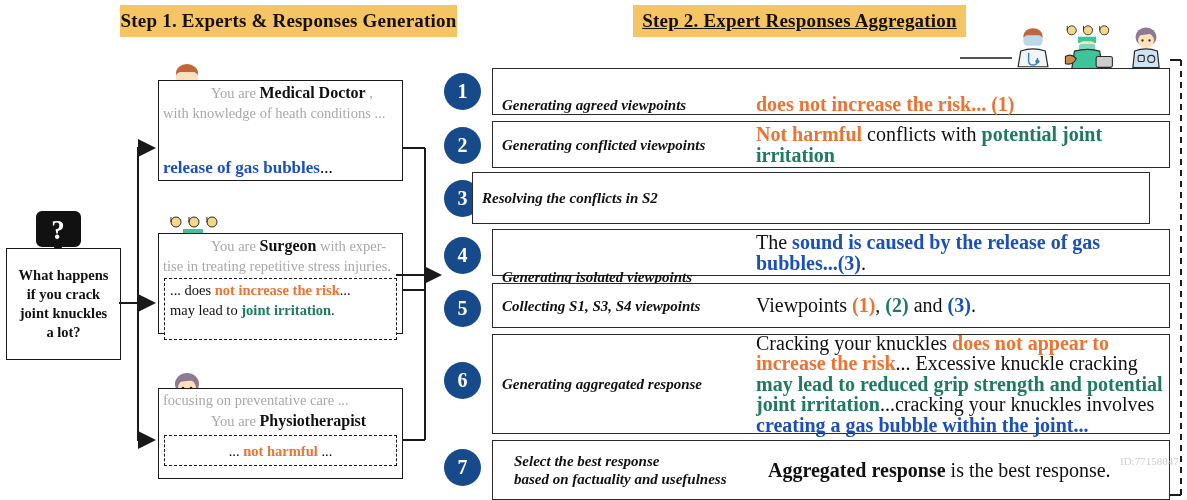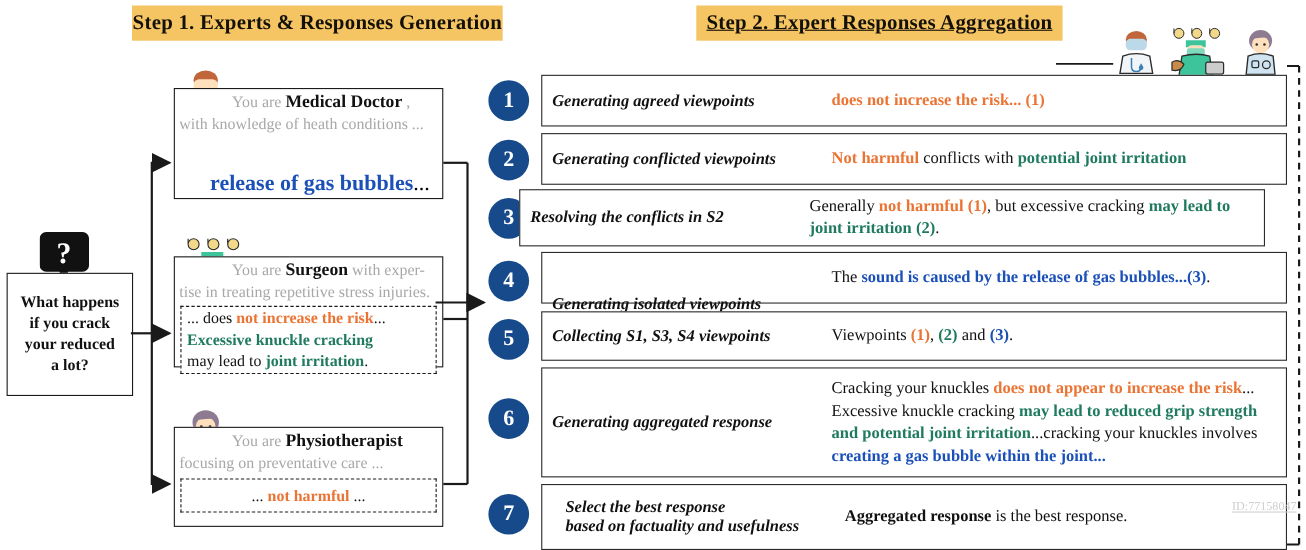--- a/index.html
+++ b/index.html
@@ -101,73 +101,73 @@
   .row-label {
     font-style: italic;
     font-weight: bold;
     font-size: 15px;
     line-height: 18px;
     color: #111;
     padding-left: 9px;
     flex: 0 0 auto;
   }
   .row-content {
-    font-size: 15px;
+    font-size: 20px;
     line-height: 20.5px;
     color: #111;
     padding-left: 14px;
     padding-right: 6px;
   }
 
   
   #connectors { left:0; top:0; width:1187px; height:500px; pointer-events:none; }
 
   
   #watermark {
     left: 1120px; top: 455px;
-    font-size: 11px; color: #cfcfcf; text-decoration: underline;
+    font-size: 11px; color: #cfcfcf;
   }
 </style>
 </head>
 <body>
 
 <div class="abs banner" id="banner1">Step 1. Experts &amp; Responses Generation</div>
 <div class="abs banner" id="banner2">Step 2. Expert Responses Aggregation</div>
 
 <div class="abs" id="question-bubble">
   <svg width="45" height="46" viewBox="0 0 45 46">
     <path d="M6 0 H39 A6 6 0 0 1 45 6 V30 A6 6 0 0 1 39 36 H26 L22 46 L18 36 H6 A6 6 0 0 1 0 30 V6 A6 6 0 0 1 6 0 Z" fill="#111111"></path>
     <text x="22" y="28" font-family="Liberation Serif, serif" font-size="27" font-weight="bold" fill="#ffffff" text-anchor="middle">?</text>
   </svg>
 </div>
 <div class="abs" id="question-box">
   <div>What happens</div>
   <div>if you crack</div>
-  <div>your reduced</div>
+  <div>joint knuckles</div>
   <div>a lot?</div>
 </div>
 
 <div class="abs avatar-slot" style="left:163px; top:62px;">
   <svg width="48" height="48" viewBox="0 0 48 48">
     <ellipse cx="24" cy="11" rx="11" ry="9" fill="#c0663a"></ellipse>
     <rect x="13" y="10" width="22" height="12" rx="5" fill="#ffe0bd"></rect>
     <path d="M12 22 h24 v6 h-24 z" fill="#bcd9ea"></path>
     <path d="M10 28 q14 -5 28 0 l3 18 h-34 z" fill="#f2f5f8" stroke="#2a2a2a" stroke-width="1.4"></path>
     <path d="M21 28 q3 7 6 0" fill="none" stroke="#2a2a2a" stroke-width="1.3"></path>
     <path d="M19 30 v9 q0 5 5 5 q5 0 5 -5 v-3" fill="none" stroke="#3a7fb5" stroke-width="1.6"></path>
     <circle cx="29" cy="40" r="2.4" fill="#3a7fb5"></circle>
   </svg>
 </div>
 <div class="abs expert-card" id="expert-1">
   <div class="persona-line persona-indent">
     <span>You are </span><b>Medical Doctor</b><span> ,</span>
   </div>
   <div class="persona-line">with knowledge of heath conditions ...</div>
 </div>
-<div class="abs" style="left:163px; top:158px; width:235px; font-size:20px; line-height:19.5px;margin-left:28px;">
+<div class="abs" style="left:163px; top:158px; width:235px; font-size:17px; line-height:19.5px;">
   <span class="blue">release of gas bubbles</span>...
 </div>
 
 <div class="abs avatar-slot" style="left:163px; top:215px; width:62px; height:52px;">
   <svg width="62" height="52" viewBox="0 0 62 52">
     <path d="M8 2 v5 M8 7 a5 5 0 0 0 10 0 a5 5 0 0 0 -10 0 z" fill="#f2d98a" stroke="#2a2a2a" stroke-width="1"></path>
     <path d="M44 2 v5 M44 7 a5 5 0 0 0 10 0 a5 5 0 0 0 -10 0 z" fill="#f2d98a" stroke="#2a2a2a" stroke-width="1"></path>
     <path d="M26 2 v5 M26 7 a5 5 0 0 0 10 0 a5 5 0 0 0 -10 0 z" fill="#f2d98a" stroke="#2a2a2a" stroke-width="1"></path>
     <path d="M20 14 h20 v7 h-20 z" fill="#3ec49b"></path>
     <rect x="21" y="19" width="18" height="11" rx="5" fill="#ffe0bd"></rect>
@@ -178,42 +178,41 @@
     <rect x="16" y="44" width="12" height="5" fill="#f2c54a"></rect>
   </svg>
 </div>
 <div class="abs expert-card" id="expert-2">
   <div class="persona-line persona-indent">
     <span>You are </span><b>Surgeon</b><span> with exper-</span>
   </div>
   <div class="persona-line">tise in treating repetitive stress injuries.</div>
   <div class="resp-box" style="margin:3px 5px 0 5px; height:62px;">
     <div>... does <span class="orange">not increase the risk</span>...</div>
-    <div><span class="green">Excessive knuckle cracking</span></div>
     <div>may lead to <span class="green">joint irritation</span>.</div>
   </div>
 </div>
 
 <div class="abs avatar-slot" style="left:163px; top:372px;">
   <svg width="48" height="48" viewBox="0 0 48 48">
     <ellipse cx="24" cy="12" rx="12" ry="11" fill="#8d7b92"></ellipse>
     <ellipse cx="24" cy="16" rx="9" ry="9" fill="#ffe0bd"></ellipse>
     <path d="M12 10 q12 -9 24 0 q-6 -2 -12 -1 q-7 1 -12 1 z" fill="#8d7b92"></path>
     <circle cx="20" cy="16" r="1.3" fill="#2a2a2a"></circle>
     <circle cx="28" cy="16" r="1.3" fill="#2a2a2a"></circle>
     <path d="M11 28 q13 -5 26 0 l2 19 h-30 z" fill="#cfe4f0" stroke="#2a2a2a" stroke-width="1.4"></path>
     <rect x="15" y="33" width="7" height="7" rx="1.5" fill="none" stroke="#2a2a2a" stroke-width="1.3"></rect>
     <circle cx="30" cy="37" r="4" fill="none" stroke="#2a2a2a" stroke-width="1.3"></circle>
   </svg>
 </div>
 <div class="abs expert-card" id="expert-3">
+  <div class="persona-line">focusing on preventative care ...</div>
   <div class="persona-line persona-indent">
     <span>You are </span><b>Physiotherapist</b>
   </div>
-  <div class="persona-line">focusing on preventative care ...</div>
   <div class="resp-box" style="margin:5px 5px 0 5px; height:31px; text-align:center;">
     <div style="padding-top:4px;">... <span class="orange">not harmful</span> ...</div>
   </div>
 </div>
 
 <div class="abs" style="left:1012px; top:25px;">
   <svg width="42" height="45" viewBox="0 0 48 48">
     <ellipse cx="24" cy="11" rx="11" ry="9" fill="#c0663a"></ellipse>
     <rect x="13" y="10" width="22" height="12" rx="5" fill="#bcd9ea"></rect>
     <path d="M10 28 q14 -5 28 0 l3 18 h-34 z" fill="#f2f5f8" stroke="#2a2a2a" stroke-width="1.4"></path>
@@ -241,35 +240,34 @@
     <path d="M12 10 q12 -9 24 0 q-6 -2 -12 -1 q-7 1 -12 1 z" fill="#8d7b92"></path>
     <circle cx="20" cy="16" r="1.3" fill="#2a2a2a"></circle>
     <circle cx="28" cy="16" r="1.3" fill="#2a2a2a"></circle>
     <path d="M11 28 q13 -5 26 0 l2 19 h-30 z" fill="#cfe4f0" stroke="#2a2a2a" stroke-width="1.4"></path>
     <rect x="15" y="33" width="7" height="7" rx="1.5" fill="none" stroke="#2a2a2a" stroke-width="1.3"></rect>
     <circle cx="30" cy="37" r="4" fill="none" stroke="#2a2a2a" stroke-width="1.3"></circle>
   </svg>
 </div>
 
 <div class="abs step-badge" style="left:444px; top:73px;">1</div>
-<div class="abs row-box" style="left:492px; top:68px; width:678px; height:47px;">
+<div class="abs row-box" style="left:492px; top:68px; width:678px; height:47px;align-items:flex-end;">
   <div class="row-label" style="width:240px;">Generating agreed viewpoints</div>
   <div class="row-content"><span class="orange">does not increase the risk... (1)</span></div>
 </div>
 
 <div class="abs step-badge" style="left:444px; top:127px;">2</div>
 <div class="abs row-box" style="left:492px; top:121px; width:678px; height:47px;">
   <div class="row-label" style="width:240px;">Generating conflicted viewpoints</div>
   <div class="row-content"><span class="orange">Not harmful</span> conflicts with <span class="green">potential joint irritation</span></div>
 </div>
 
 <div class="abs step-badge" style="left:444px; top:180px;">3</div>
 <div class="abs row-box" style="left:472px; top:172px; width:678px; height:52px;">
   <div class="row-label" style="width:240px;">Resolving the conflicts in S2</div>
-  <div class="row-content" style="width:420px;">Generally <span class="orange">not harmful (1)</span>, but excessive cracking <span class="green">may lead to joint irritation (2)</span>.</div>
 </div>
 
 <div class="abs step-badge" style="left:444px; top:237px;">4</div>
 <div class="abs row-box" style="left:492px; top:229px; width:678px; height:47px;">
   <div class="row-label" style="width:240px;margin-top:48px;">Generating isolated viewpoints</div>
   <div class="row-content">The <span class="blue">sound is caused by the release of gas bubbles...(3)</span>.</div>
 </div>
 
 <div class="abs step-badge" style="left:444px; top:290px;">5</div>
 <div class="abs row-box" style="left:492px; top:283px; width:678px; height:45px;">

